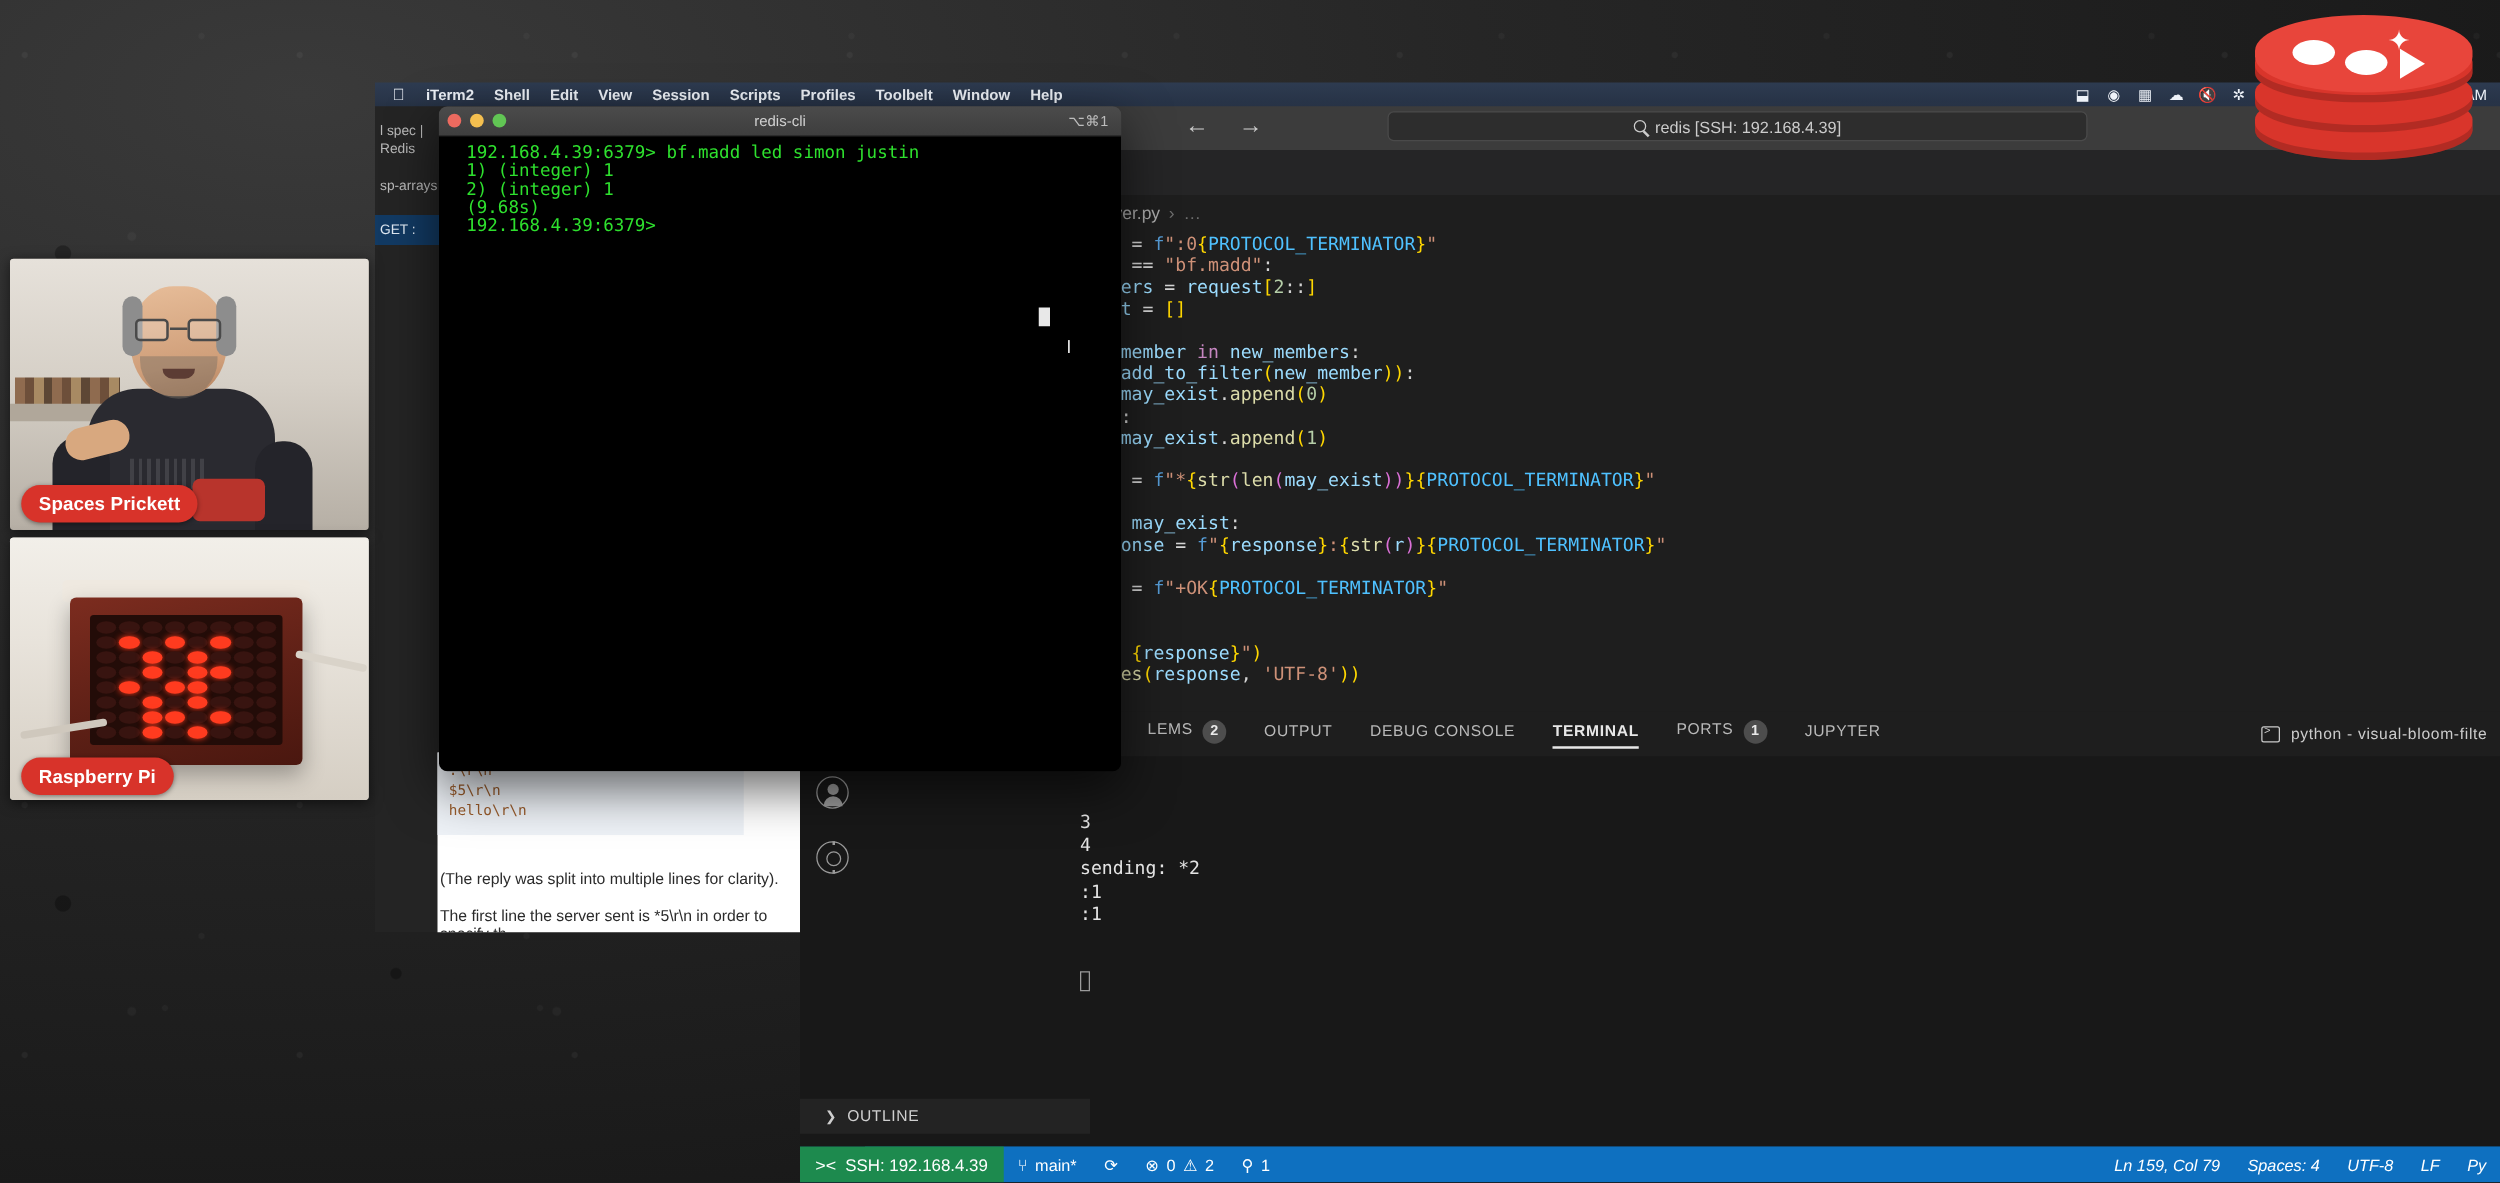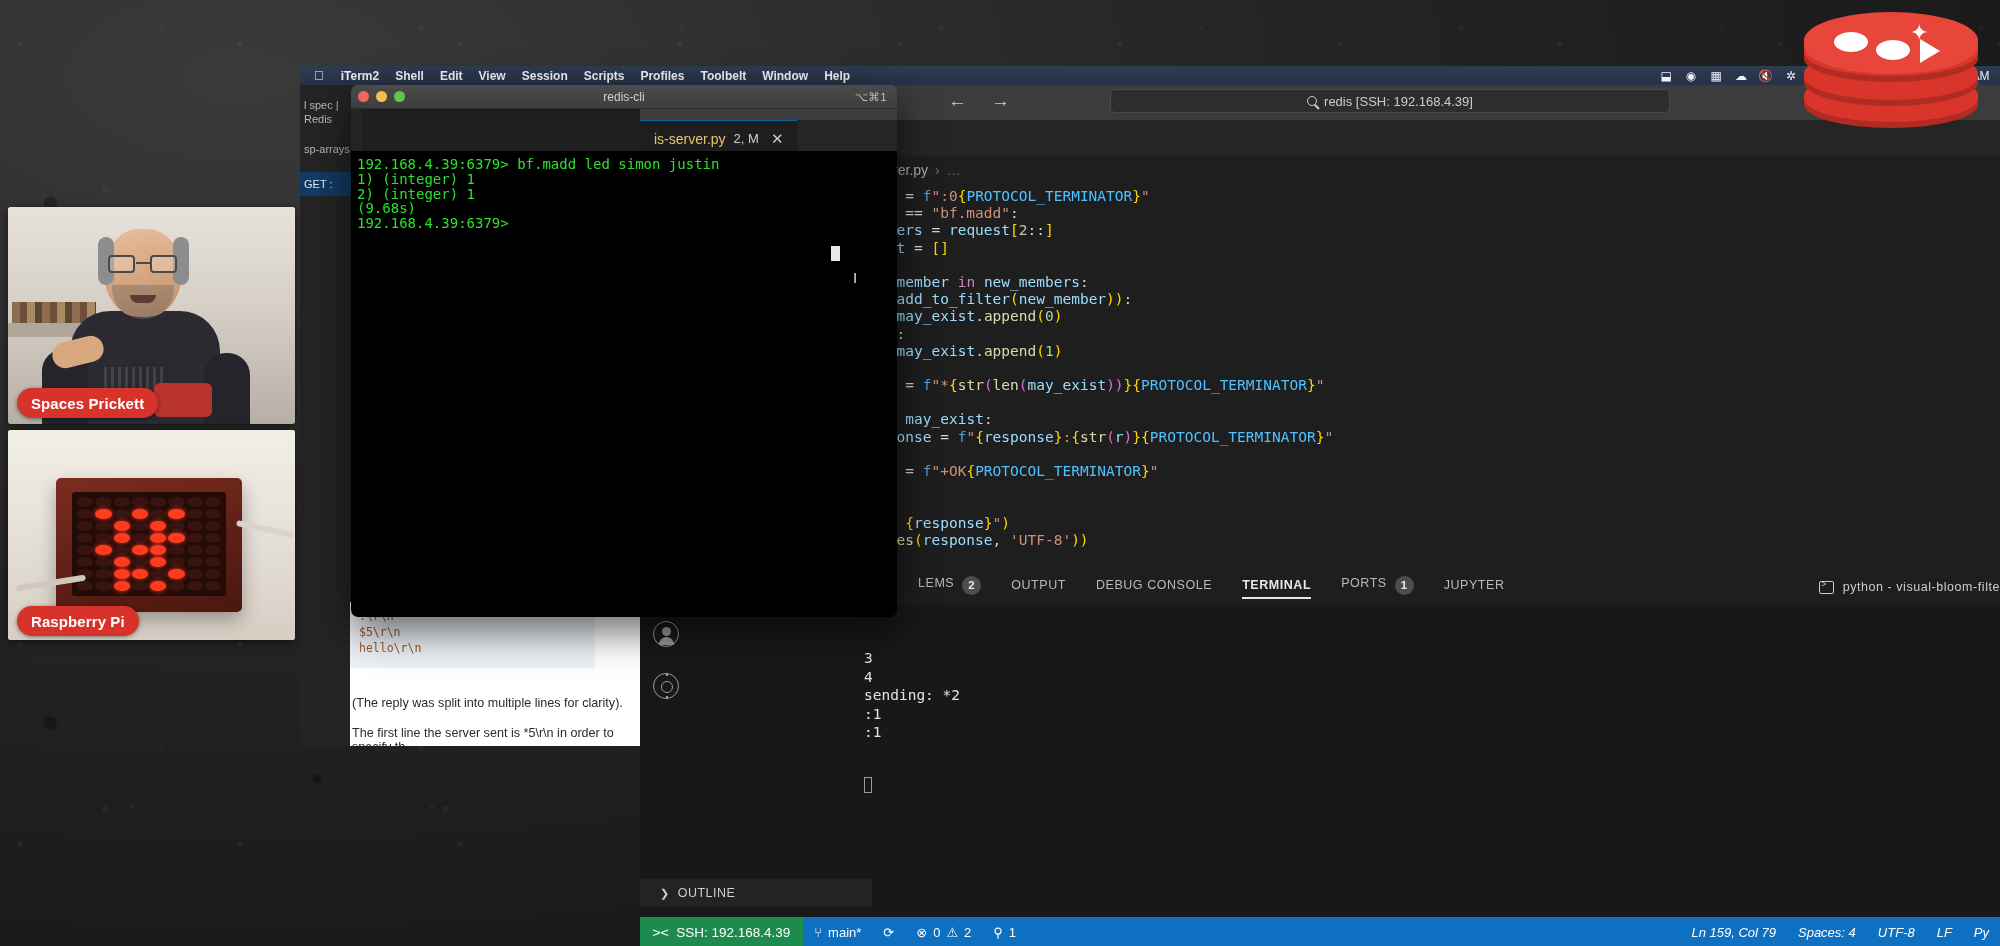--- a/index.html
+++ b/index.html
@@ -117,21 +117,21 @@
   .v{color:#9cdcfe;} .n{color:#b5cea8;} .br{color:#ffd700;} .br2{color:#da70d6;}
   .cst{color:#4fc1ff;} .op{color:#d4d4d4;}
 
   #vs-panel{height:36px;background:#1e1e1e;display:flex;align-items:center;gap:30px;
     padding-left:278px;color:#b9b9b9;font-size:12.5px;letter-spacing:.55px;position:relative;}
   #vs-panel .ptab{position:relative;padding-bottom:4px;display:flex;align-items:flex-start;gap:8px;}
   #vs-panel .ptab.active{color:#e7e7e7;font-weight:bold;}
   #vs-panel .ptab.active::after{content:"";position:absolute;left:0;right:0;bottom:-3px;height:1.6px;background:#e7e7e7;}
   .cnt{display:inline-flex;align-items:center;justify-content:center;min-width:19px;height:19px;padding:0 5px;
     border-radius:10px;background:#4d4d4d;color:#e9e9e9;font-size:11.5px;font-weight:bold;}
-  #vs-panel .right{margin-left:auto;display:flex;align-items:center;gap:9px;color:#cccccc;font-size:12.5px;}
+  #vs-panel .right{margin-left:auto;display:flex;align-items:center;gap:9px;padding-right:10px;color:#cccccc;font-size:12.5px;}
   .shellbox{width:15px;height:13px;border:1.4px solid #cccccc;border-radius:2px;display:inline-block;position:relative;}
   .shellbox::after{content:">";position:absolute;left:1.5px;top:-2.5px;font-size:9px;color:#cccccc;}
 
   #vs-term{height:312px;background:#181818;position:relative;display:flex;}
   #term-rail{width:52px;background:#181818;display:flex;flex-direction:column;align-items:center;gap:26px;padding-top:16px;}
   .rail-ico{width:26px;height:26px;border-radius:50%;border:1.6px solid #9a9a9a;position:relative;}
   .rail-ico.person::before{content:"";position:absolute;left:8px;top:5px;width:9px;height:9px;border-radius:50%;background:#9a9a9a;}
   .rail-ico.person::after{content:"";position:absolute;left:5px;top:15px;width:15px;height:8px;border-radius:8px 8px 0 0;background:#9a9a9a;}
   .rail-ico.gear::before{content:"";position:absolute;left:7px;top:7px;width:10px;height:10px;border-radius:50%;border:1.6px solid #9a9a9a;}
   .rail-ico.gear::after{content:"";position:absolute;left:11.5px;top:-1px;width:2px;height:26px;
@@ -163,23 +163,23 @@
 
   
   #iterm{position:absolute;left:351px;top:85px;width:546px;height:532px;border-radius:7px;overflow:hidden;
     box-shadow:0 14px 40px rgba(0,0,0,.6);}
   #it-title{height:24px;background:linear-gradient(180deg,#4b4b4b 0%,#3e3e3e 100%);display:flex;align-items:center;
     position:relative;border-bottom:1px solid #2b2b2b;}
   .tl{width:11px;height:11px;border-radius:50%;margin-left:7px;}
   .tl.r{background:#ec6a5f;} .tl.y{background:#f4bf4f;} .tl.g{background:#61c554;}
   #it-title .cap{position:absolute;left:0;right:0;text-align:center;color:#d0d0d0;font-size:12px;}
   #it-title .hot{position:absolute;right:10px;color:#bdbdbd;font-size:11.5px;letter-spacing:.4px;}
-  #it-body{height:510px;background:#000000;padding:6px 0 0 6px;
+  #it-body{height:510px;background:#000000;padding:6px 0 0 22px;
     font-family:"DejaVu Sans Mono","Liberation Mono",monospace;font-size:14px;line-height:14.8px;
-    color:#2ee02e;white-space:pre;margin-top:42px;}
+    color:#2ee02e;white-space:pre;}
   #it-caret{position:absolute;left:480px;top:161px;width:9px;height:15px;background:#e8e8e8;}
   #it-mouse{position:absolute;left:502px;top:184px;color:#e0e0e0;font-size:15px;}
 
   
   #macbar{position:absolute;left:300px;top:66px;width:1700px;height:19px;
     background:linear-gradient(180deg,rgba(46,60,82,.97),rgba(38,50,70,.97));
     display:flex;align-items:center;color:#eef2f8;font-size:12px;font-weight:bold;}
   #macbar .mi{padding:0 8px;}
   #macbar .apple{padding:0 9px 0 14px;font-size:13px;}
   #macbar .right{margin-left:auto;display:flex;align-items:center;gap:10px;padding-right:12px;font-weight:normal;font-size:11.5px;}

